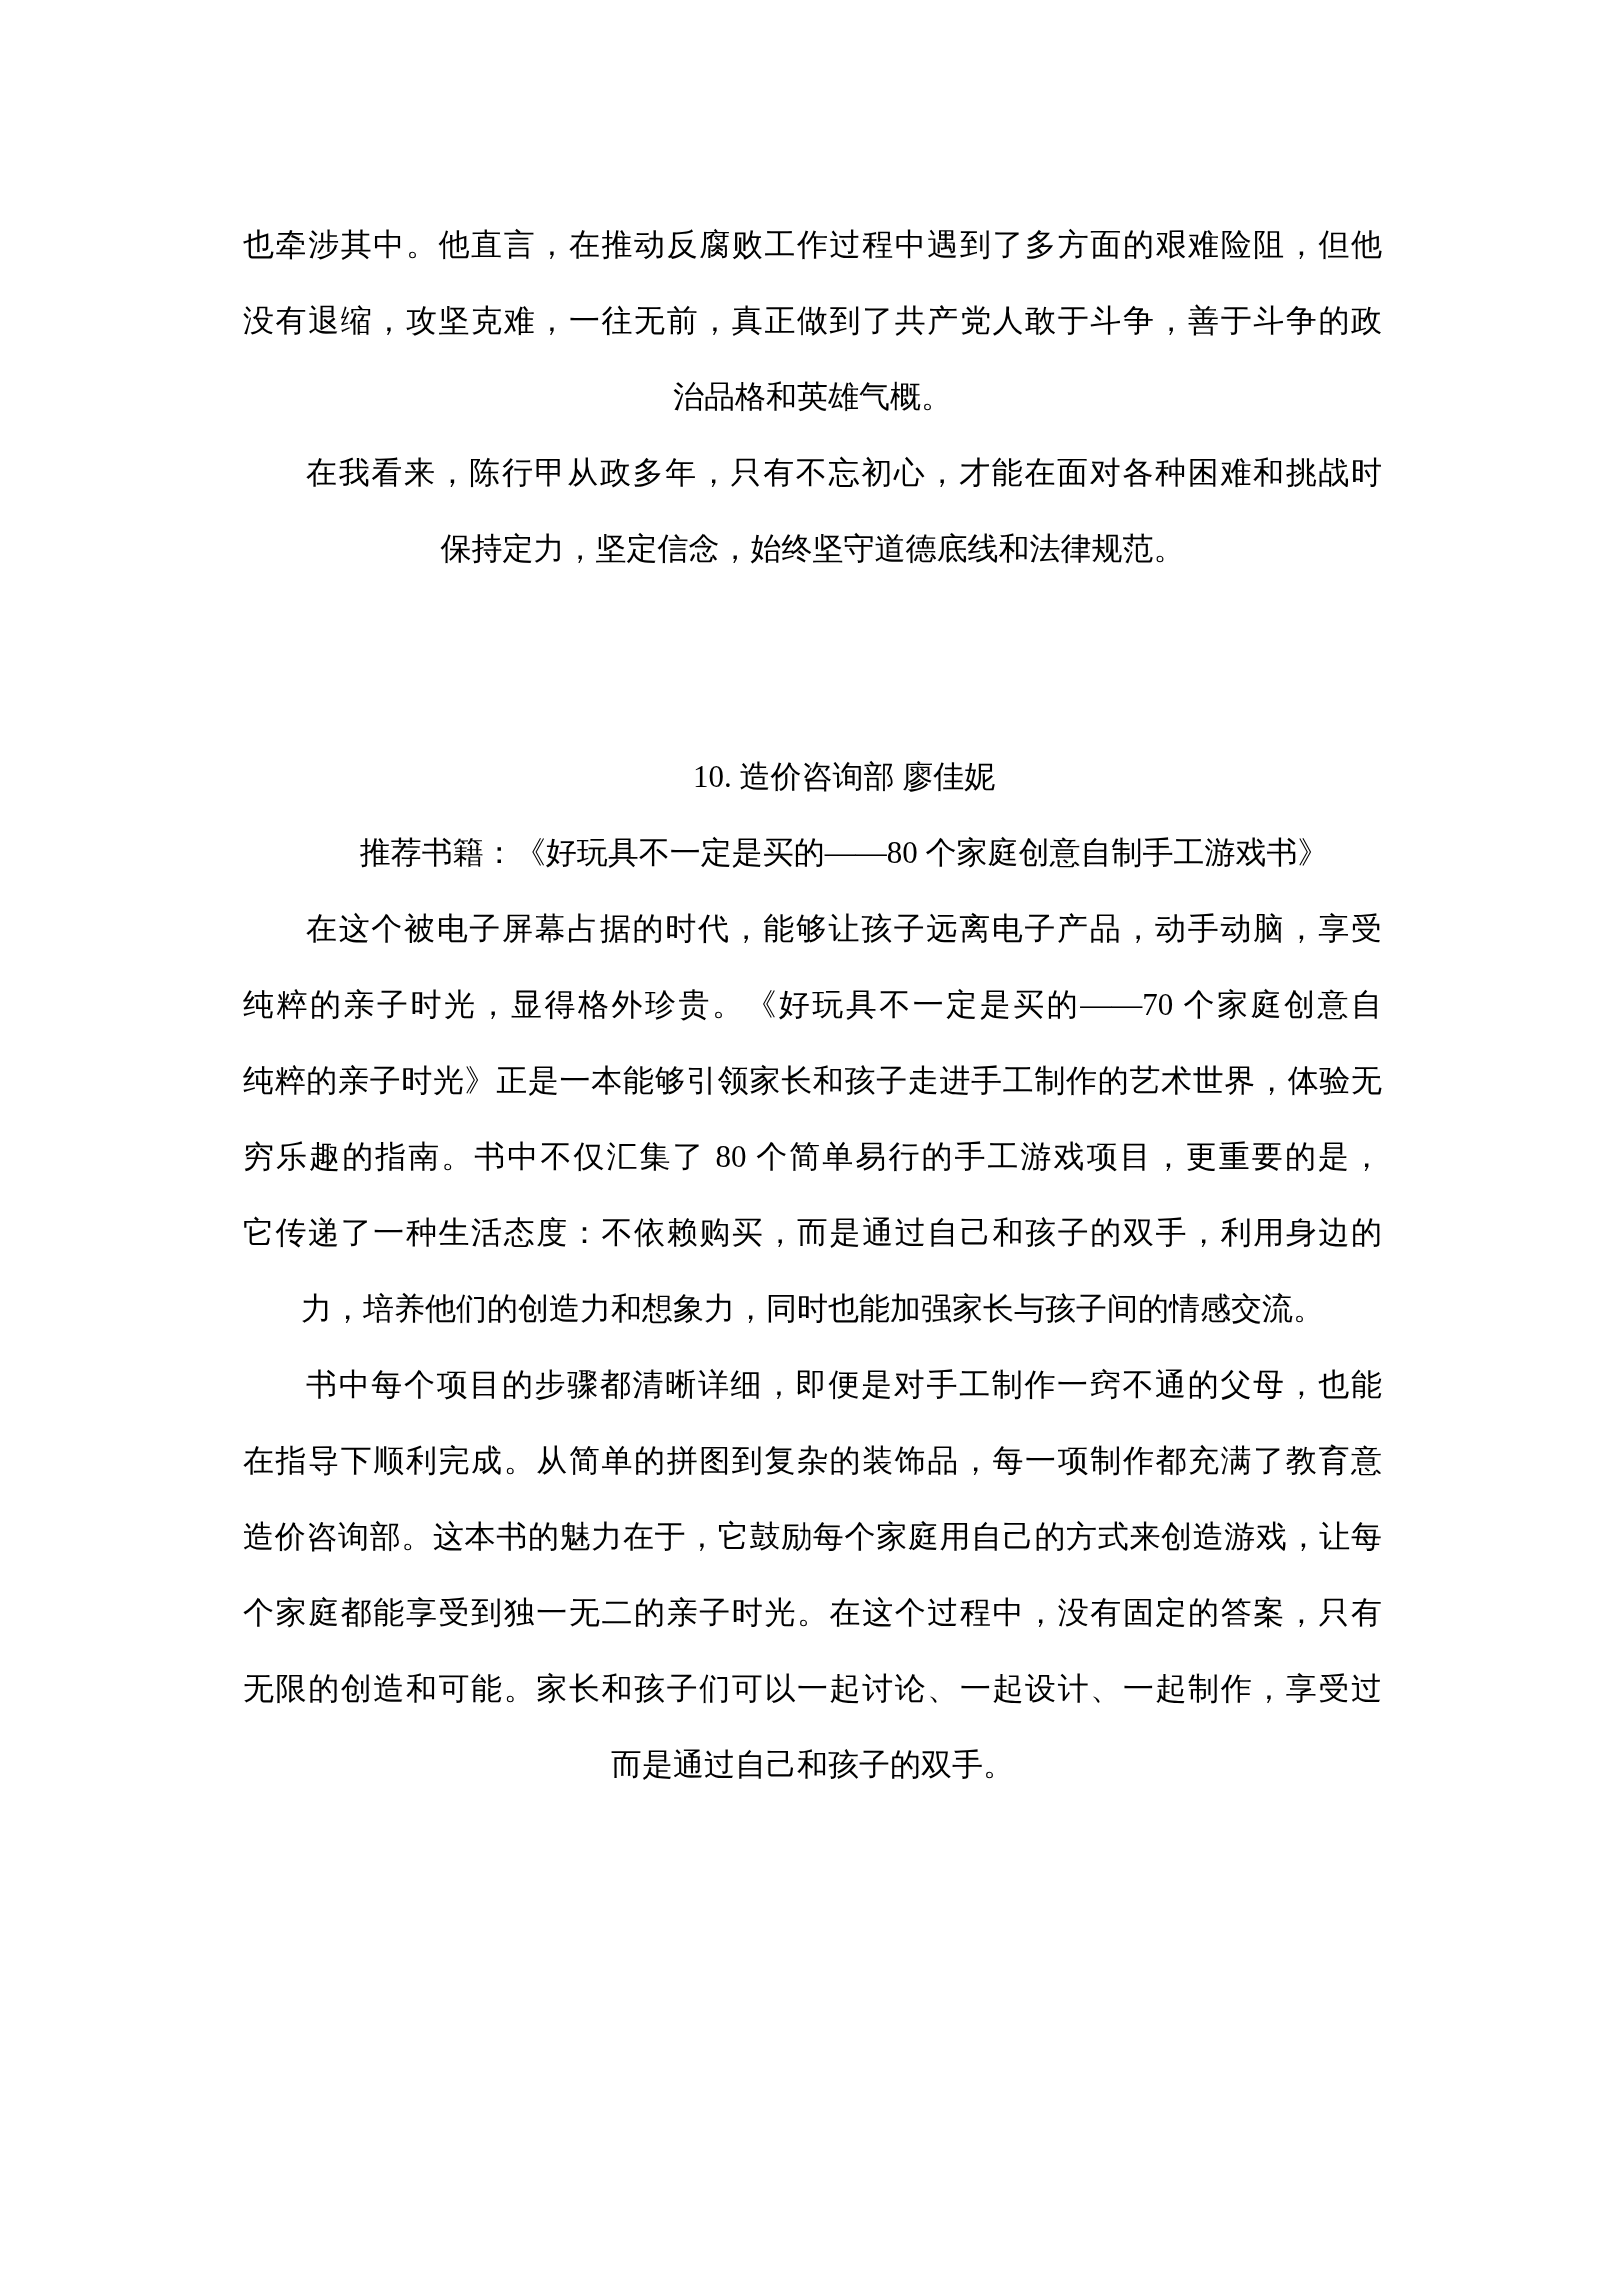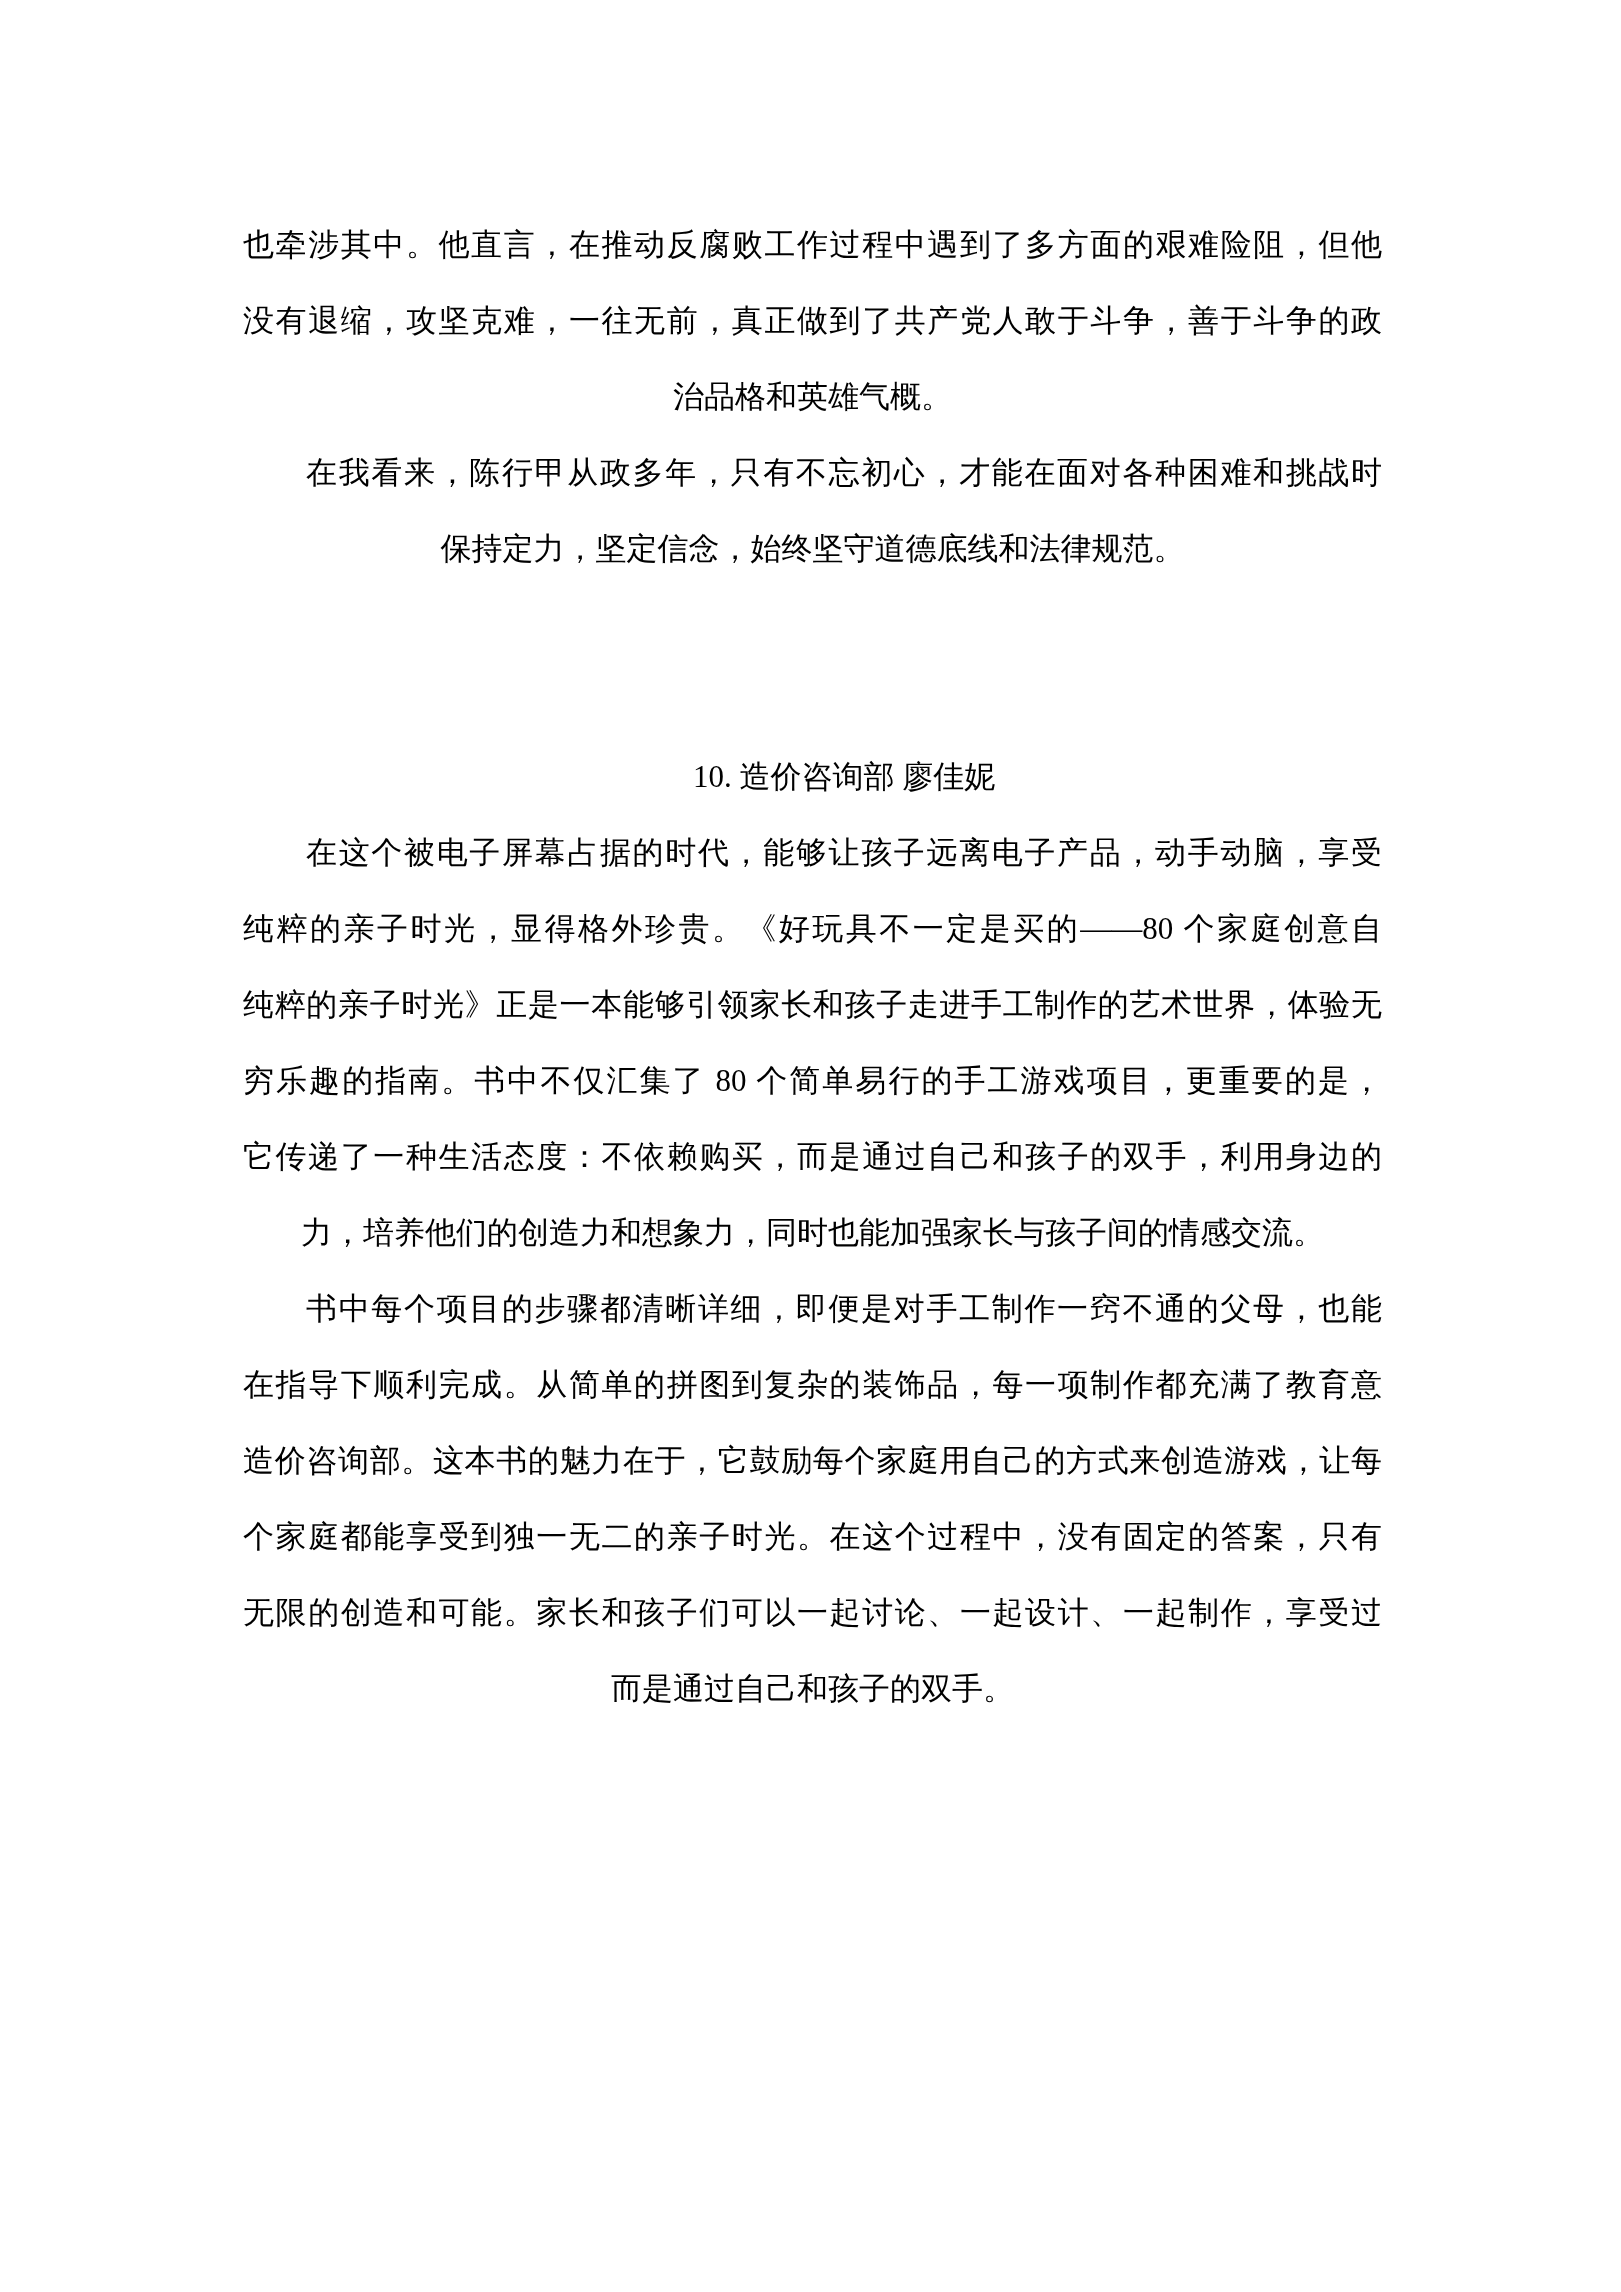--- a/index.html
+++ b/index.html
@@ -51,22 +51,23 @@
 <div class="page">
   <div class="text-block">
       <div class="line j">也牵涉其中。他直言，在推动反腐败工作过程中遇到了多方面的艰难险阻，但他</div>
       <div class="line j">没有退缩，攻坚克难，一往无前，真正做到了共产党人敢于斗争，善于斗争的政</div>
       <div class="line">治品格和英雄气概。</div>
       <div class="line j i">在我看来，陈行甲从政多年，只有不忘初心，才能在面对各种困难和挑战时</div>
       <div class="line">保持定力，坚定信念，始终坚守道德底线和法律规范。</div>
       <div class="line"></div>
       <div class="line"></div>
       <div class="line i">10. 造价咨询部 廖佳妮</div>
+      <div class="line i">推荐书籍：《好玩具不一定是买的——80 个家庭创意自制手工游戏书》</div>
       <div class="line j i">在这个被电子屏幕占据的时代，能够让孩子远离电子产品，动手动脑，享受</div>
-      <div class="line j">纯粹的亲子时光，显得格外珍贵。《好玩具不一定是买的——80 个家庭创意自</div>
+      <div class="line j">纯粹的亲子时光，显得格外珍贵。《好玩具不一定是买的——70 个家庭创意自</div>
       <div class="line j">纯粹的亲子时光》正是一本能够引领家长和孩子走进手工制作的艺术世界，体验无</div>
       <div class="line j">穷乐趣的指南。书中不仅汇集了 80 个简单易行的手工游戏项目，更重要的是，</div>
       <div class="line j">它传递了一种生活态度：不依赖购买，而是通过自己和孩子的双手，利用身边的</div>
       <div class="line">力，培养他们的创造力和想象力，同时也能加强家长与孩子间的情感交流。</div>
       <div class="line j i">书中每个项目的步骤都清晰详细，即便是对手工制作一窍不通的父母，也能</div>
       <div class="line j">在指导下顺利完成。从简单的拼图到复杂的装饰品，每一项制作都充满了教育意</div>
       <div class="line j">造价咨询部。这本书的魅力在于，它鼓励每个家庭用自己的方式来创造游戏，让每</div>
       <div class="line j">个家庭都能享受到独一无二的亲子时光。在这个过程中，没有固定的答案，只有</div>
       <div class="line j">无限的创造和可能。家长和孩子们可以一起讨论、一起设计、一起制作，享受过</div>
       <div class="line">而是通过自己和孩子的双手。</div>

